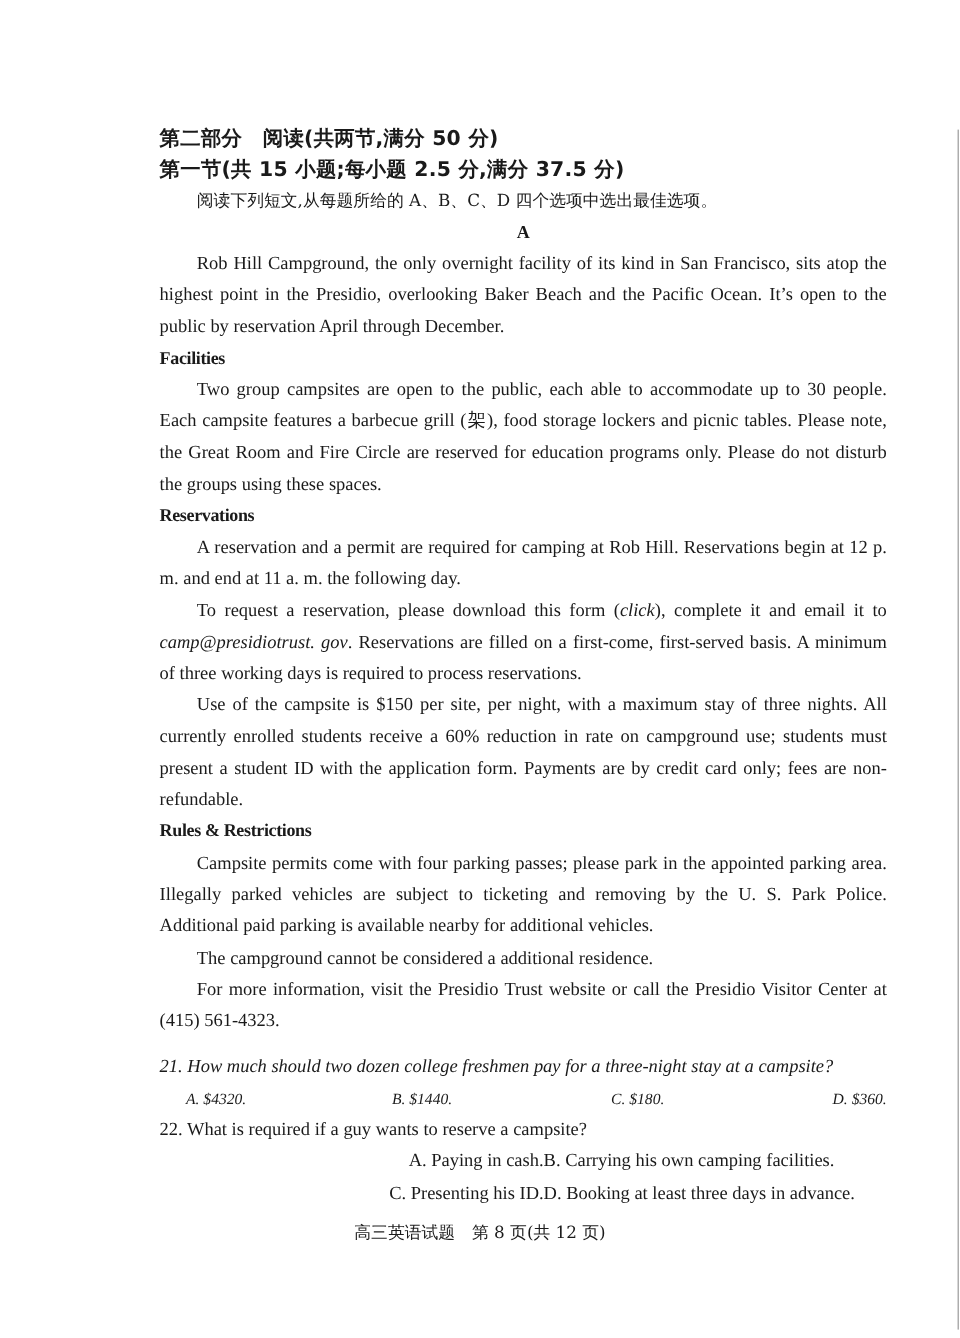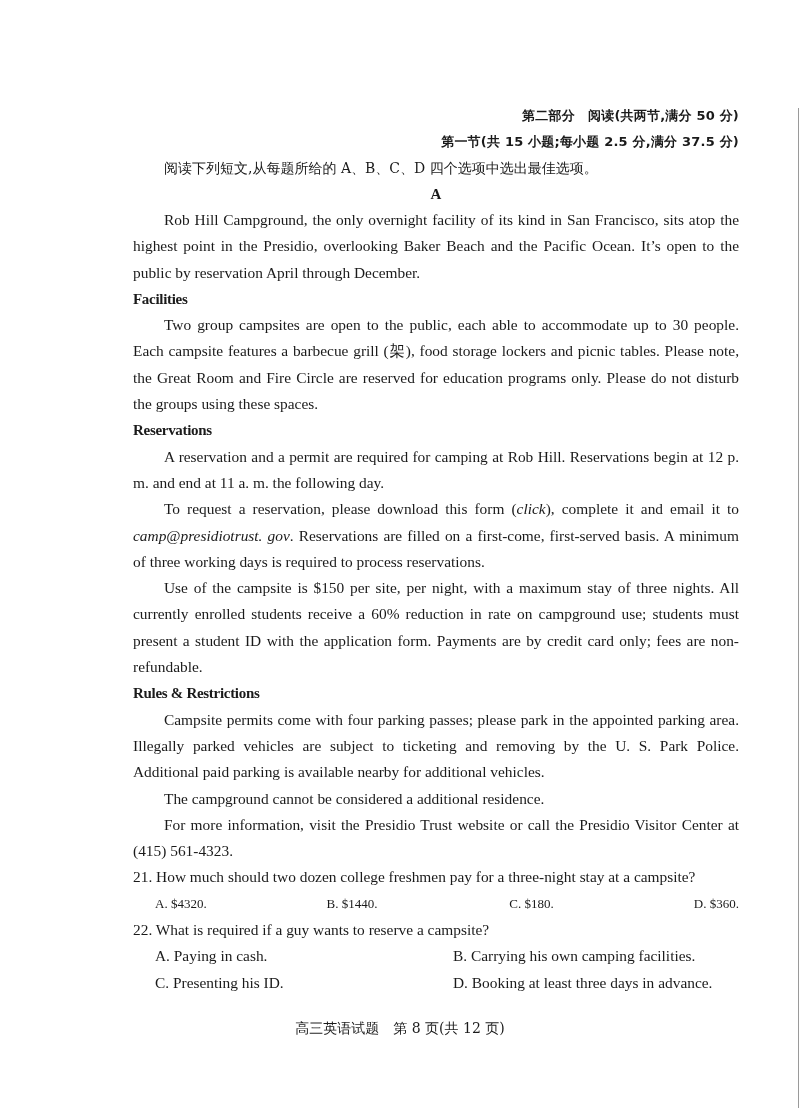--- a/index.html
+++ b/index.html
@@ -1,31 +1,31 @@
 <!DOCTYPE html>
 <html><head>
 <meta charset="utf-8">
 <style>
   html, body { margin: 0; padding: 0; background: #ffffff; }
   body { width: 800px; height: 1115px; position: relative; overflow: hidden;
          font-family: "Liberation Serif", "DejaVu Serif", serif; color: #1a1a1a; }
   .edge-line { position: absolute; left: 798px; top: 108px; width: 1px; height: 1000px; background: #9a9a9a; }
   .page { position: absolute; left: 133px; top: 103px; width: 606px; }
-  .sec { font-family: "DejaVu Sans", "Liberation Sans", sans-serif; font-weight: bold; font-size: 13px; line-height: 26px; height: 26px; white-space: nowrap; letter-spacing: 0.2px; text-align: right; }
+  .sec { font-family: "DejaVu Sans", "Liberation Sans", sans-serif; font-weight: bold; font-size: 17px; line-height: 26px; height: 26px; white-space: nowrap; letter-spacing: 0.2px; }
   .instr { font-family: "DejaVu Serif", serif; font-size: 14px; line-height: 26px; height: 26px; padding-left: 31px; white-space: nowrap; }
   .passage-letter { text-align: center; font-weight: bold; font-size: 15px; line-height: 26px; height: 26px; }
   p { margin: 0; font-size: 15.4px; line-height: 26.3px; text-align: justify; text-align-last: auto; }
   p.ind { text-indent: 31px; }
   .subhead { font-weight: bold; font-size: 15px; line-height: 26.3px; letter-spacing: -0.3px; }
   .q { font-size: 15.4px; line-height: 26.3px; white-space: nowrap; }
-  .qblock { margin-top: 0; }
+  .qblock { margin-top: 12px; font-style: italic; }
   .opts4 { display: flex; padding-left: 22px; font-size: 13px; line-height: 26.3px; justify-content: space-between; }
   .opts4 span { display: inline-block; }
   .o1 { width: 112px; } .o2 { width: 123px; } .o3 { width: 125px; }
-  .opts2 { display: flex; padding-left: 22px; font-size: 15.4px; line-height: 26.3px; }
+  .opts2 { display: flex; padding-left: 22px; font-size: 15.4px; line-height: 26.3px; text-align: right; }
   .opts2 .left { width: 298px; }
   .footer { position: absolute; left: 0; width: 800px; top: 1017px; text-align: center; font-family: "DejaVu Serif", serif; font-size: 14px; line-height: 22px; }
   i { font-style: italic; }
 </style>
 </head>
 <body>
 
 <div class="edge-line"></div>
 
 <div class="page">

